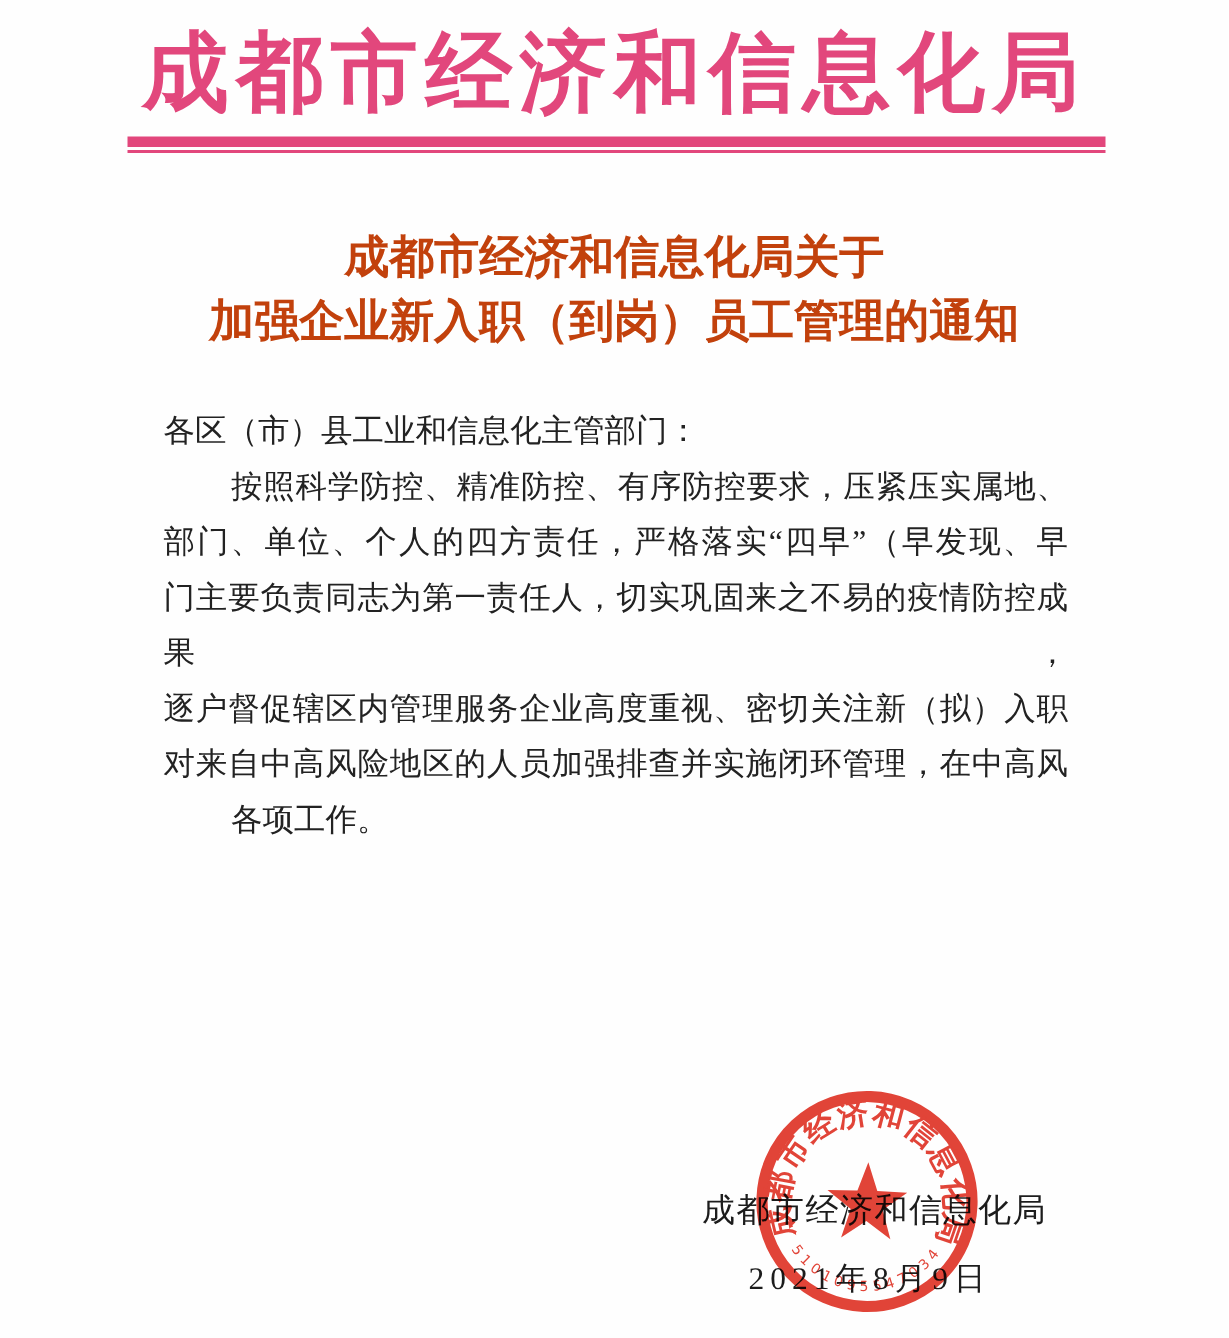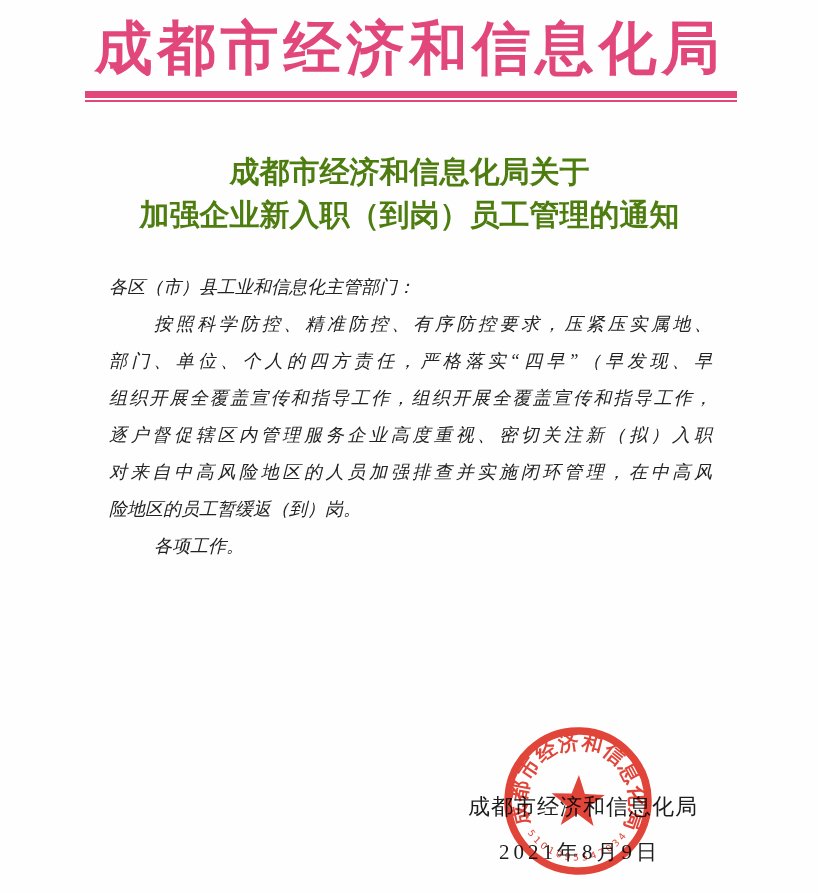--- a/index.html
+++ b/index.html
@@ -27,29 +27,28 @@
   }
   .separator .bar-thick { height: 7px; background: #e2477c; }
   .separator .bar-gap   { height: 2px; background: #ffffff; }
   .separator .bar-thin  { height: 2px; background: #e2477c; }
 
   
   .doc-title {
     position: absolute; top: 150px; left: 0; width: 100%;
     text-align: center;
     font-size: 30px; font-weight: bold; line-height: 43px;
-    color: #4d7c0f;
+    color: #c2410c;
   }
 
   
   .body-text {
     position: absolute; top: 269px; left: 109px; width: 603px;
-    font-size: 18px; line-height: 37px;
+    font-size: 21px; line-height: 37px;
     color: #222;
-    font-style: italic;
   }
   .line { min-height: 37px; }
   .indent { text-indent: 45px; }
   .justify { text-align: justify; text-align-last: justify; }
 
   
   .signature {
     position: absolute; top: 792px; left: 468px; width: 224px;
     text-align: center; color: #1c1c1c;
   }
@@ -85,24 +84,23 @@
 
   <div class="doc-title">
     <div>成都市经济和信息化局关于</div>
     <div>加强企业新入职（到岗）员工管理的通知</div>
   </div>
 
   <div class="body-text">
     <div class="line">各区（市）县工业和信息化主管部门：</div>
     <div class="line indent justify">按照科学防控、精准防控、有序防控要求，压紧压实属地、</div>
     <div class="line justify">部门、单位、个人的四方责任，严格落实“四早”（早发现、早</div>
-    <div class="line justify">组织开展全覆盖宣传和指导工作，组织开展全覆盖宣传和指导工作，</div>
+    <div class="line justify">门主要负责同志为第一责任人，切实巩固来之不易的疫情防控成果，</div>
     <div class="line justify">逐户督促辖区内管理服务企业高度重视、密切关注新（拟）入职</div>
     <div class="line justify">对来自中高风险地区的人员加强排查并实施闭环管理，在中高风</div>
-    <div class="line">险地区的员工暂缓返（到）岗。</div>
     <div class="line indent">各项工作。</div>
   </div>
 
   <div class="signature">
     <div class="agency">成都市经济和信息化局</div>
     <div class="date">2021年8月9日</div>
   </div>
 
   <div class="seal">
     <svg viewBox="0 0 180 180" xmlns="http://www.w3.org/2000/svg">

